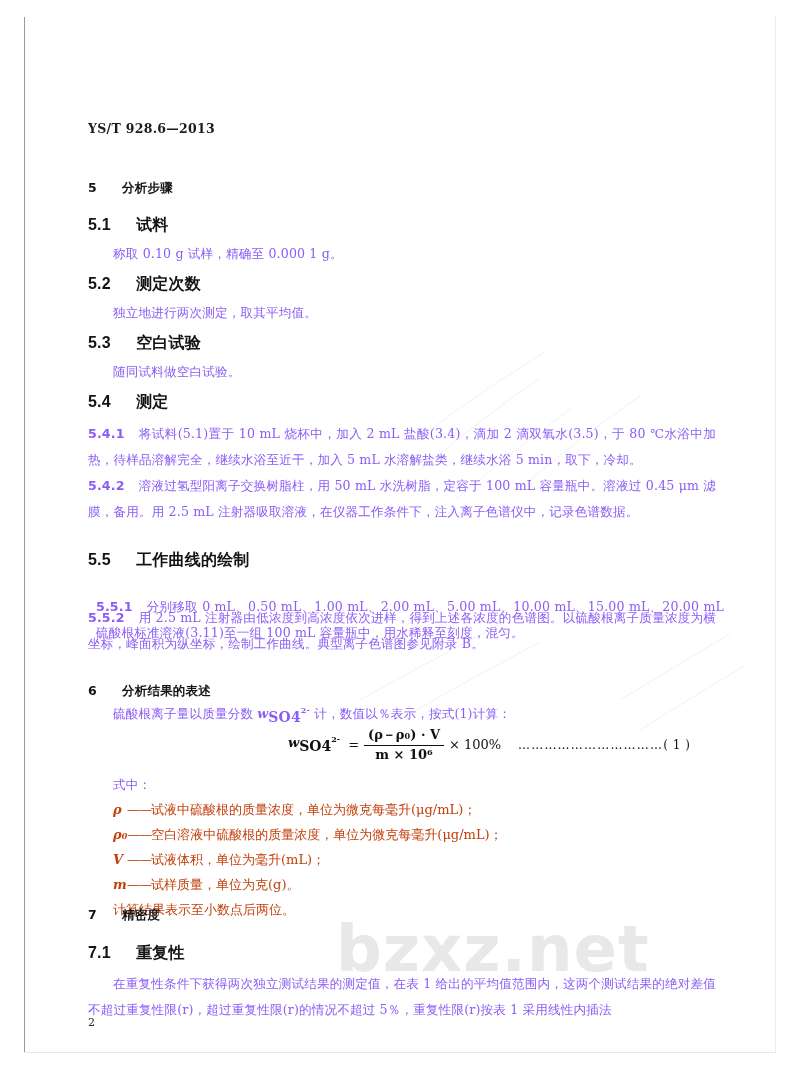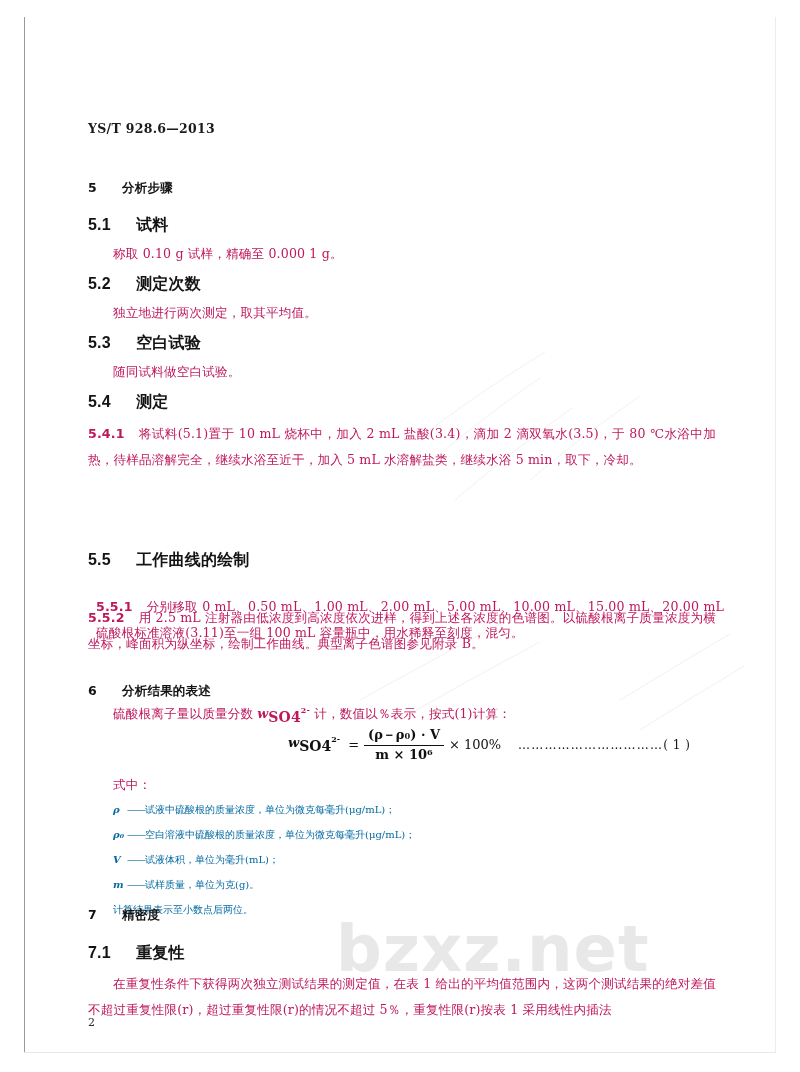--- a/index.html
+++ b/index.html
@@ -104,21 +104,21 @@
     font-family: Liberation Sans, sans-serif;
     font-weight: bold;
     font-size: 16px;
     letter-spacing: 0.2px;
     white-space: nowrap;
   }
   .para {
     font-family: "DejaVu Serif", "Liberation Serif", serif;
     font-size: 12.6px;
     line-height: 26px;
-    color: #be185d;
+    color: #8b5cf6;
     text-align: justify;
     letter-spacing: 0.15px;
   }
   .para.indent { text-indent: 25px; }
 
   .numlead {
     font-family: "DejaVu Sans", "Liberation Sans", sans-serif;
     font-weight: bold;
   }
 
@@ -184,23 +184,23 @@
     color: #161616;
     white-space: nowrap;
   }
   .dots { letter-spacing: 1.2px; }
 
   .deflist {
     position: absolute;
     left: 113px;
     top: 772px;
     font-family: "DejaVu Serif", "Liberation Serif", serif;
-    font-size: 10px;
+    font-size: 13px;
     line-height: 25px;
-    color: #0369a1;
+    color: #c2410c;
   }
   .deflist .defrow { white-space: nowrap; }
   .defsym {
     font-style: italic;
     font-weight: bold;
     display: inline-block;
     min-width: 14px;
   }
   .dash { letter-spacing: -1px; }
 
@@ -269,20 +269,23 @@
     <div class="block para indent" style="left:88px; top:359px; width:600px;">随同试料做空白试验。</div>
 
     <div class="block h2" style="left:88px; top:392px;">
       <span>5.4</span>
       <span style="display:inline-block;width:16px;"></span>
       <span>测定</span>
     </div>
     <div class="block para" style="left:88px; top:421px; width:628px;">
       <span class="numlead">5.4.1</span><span style="display:inline-block;width:14px;"></span><span>将试料(5.1)置于 10 mL 烧杯中，加入 2 mL 盐酸(3.4)，滴加 2 滴双氧水(3.5)，于 80 ℃水浴中加热，待样品溶解完全，继续水浴至近干，加入 5 mL 水溶解盐类，继续水浴 5 min，取下，冷却。</span>
     </div>
+    <div class="block para" style="left:88px; top:473px; width:628px;">
+      <span class="numlead">5.4.2</span><span style="display:inline-block;width:14px;"></span><span>溶液过氢型阳离子交换树脂柱，用 50 mL 水洗树脂，定容于 100 mL 容量瓶中。溶液过 0.45 μm 滤膜，备用。用 2.5 mL 注射器吸取溶液，在仪器工作条件下，注入离子色谱仪中，记录色谱数据。</span>
+    </div>
 
     <div class="block h2" style="left:88px; top:550px;">
       <span>5.5</span>
       <span style="display:inline-block;width:16px;"></span>
       <span>工作曲线的绘制</span>
     </div>
     <div class="block para" style="left:88px; top:594px; width:628px;margin-left:8px;">
       <span class="numlead">5.5.1</span><span style="display:inline-block;width:14px;"></span><span>分别移取 0 mL、0.50 mL、1.00 mL、2.00 mL、5.00 mL、10.00 mL、15.00 mL、20.00 mL 硫酸根标准溶液(3.11)至一组 100 mL 容量瓶中，用水稀释至刻度，混匀。</span>
     </div>
     <div class="block para" style="left:88px; top:605px; width:628px;">

